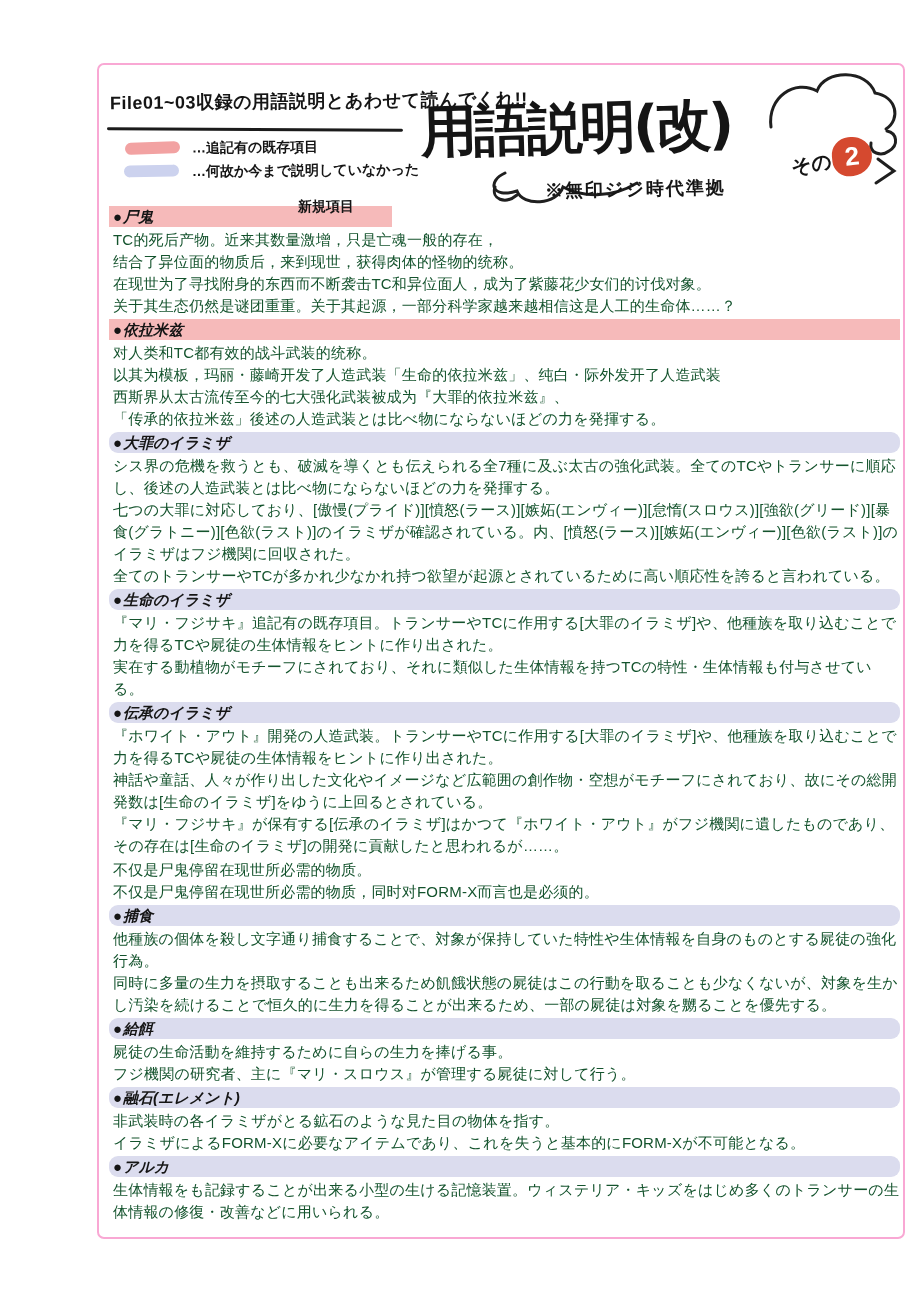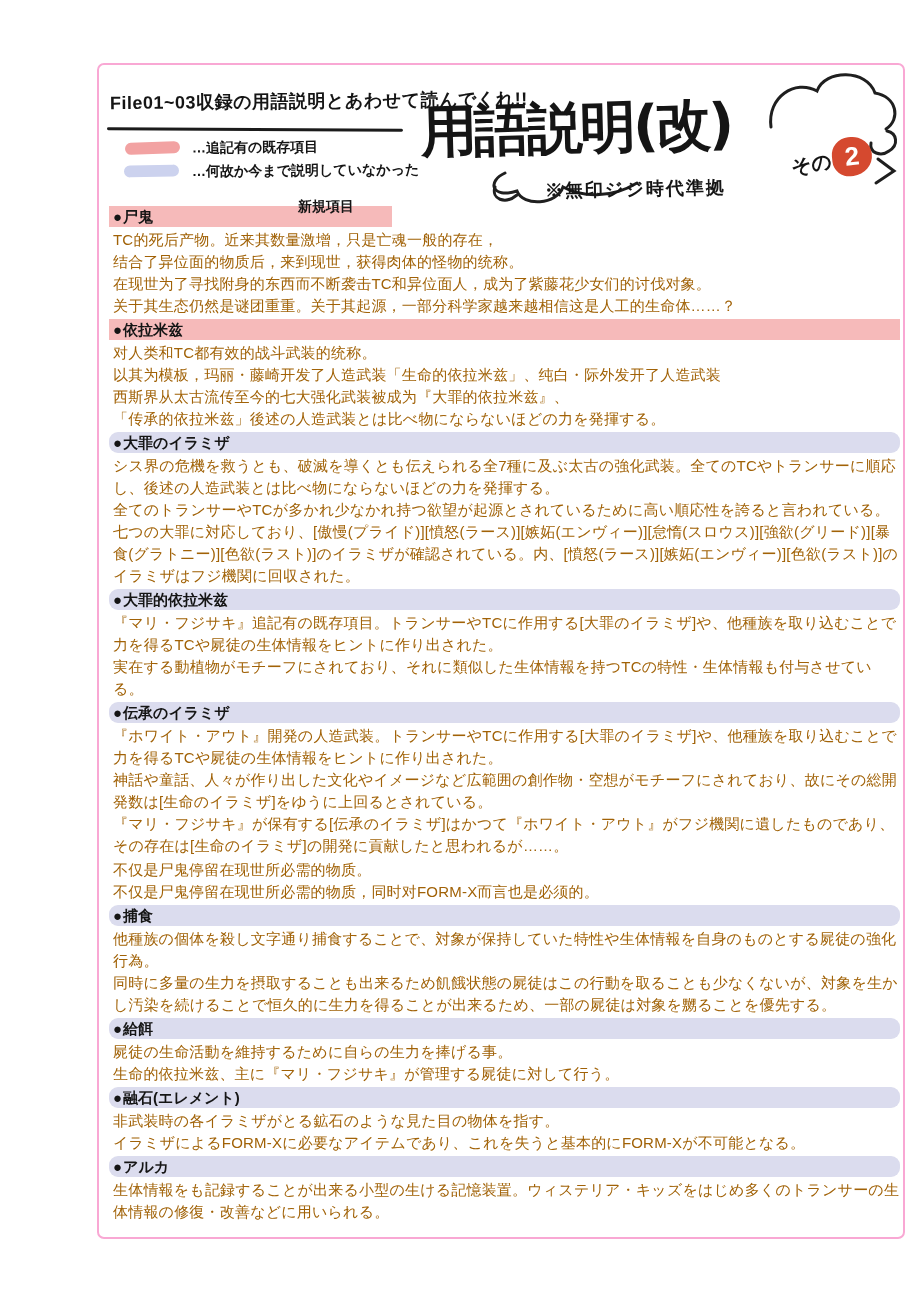--- a/index.html
+++ b/index.html
@@ -49,29 +49,29 @@
     position: absolute; left: 446px; top: 112px; font-size: 18px; font-weight: 700;
     letter-spacing: 2px; transform: rotate(-1deg); white-space: nowrap;
   }
   .doodles { position: absolute; left: 298px; top: 2px; width: 507px; height: 138px; }
 
   
   .sections { padding: 0 3px 0 10px; }
   .term { margin-bottom: 2px; }
   .bar {
     height: 21px; line-height: 21px; font-size: 15px; font-weight: 700;
-    padding-left: 4px; margin-bottom: 2px; white-space: nowrap; overflow: hidden;
+    padding-left: 4px; margin-bottom: 2px; white-space: nowrap; overflow: hidden; font-style: italic;
   }
   .bar.existing { background: #f6baba; }
   .bar.new { background: #dbdcee; border-radius: 9px; }
   .bar.short { width: 283px; }
   .bullet { margin-right: 1px; }
   .body p {
     font-size: 15px; line-height: 22px; font-weight: 500; padding-left: 4px;
-    letter-spacing: 0.2px; color: #a16207;
+    letter-spacing: 0.2px; color: #14532d;
   }
 </style>
 </head>
 <body>
 
 <div class="frame">
 
   <div class="header-area">
     <div class="note">File01~03収録の用語説明とあわせて読んでくれ!!</div>
     <div class="note-underline"></div>
@@ -121,28 +121,28 @@
         <p>「传承的依拉米兹」後述の人造武装とは比べ物にならないほどの力を発揮する。</p>
       </div>
     </section>
 
     <section class="term">
       <div class="bar new">
         <span class="bullet">●</span><span>大罪のイラミザ</span>
       </div>
       <div class="body">
         <p>シス界の危機を救うとも、破滅を導くとも伝えられる全7種に及ぶ太古の強化武装。全てのTCやトランサーに順応し、後述の人造武装とは比べ物にならないほどの力を発揮する。</p>
+        <p>七つの大罪に対応しており、[傲慢(プライド)][憤怒(ラース)][嫉妬(エンヴィー)][怠惰(スロウス)][強欲(グリード)][暴食(グラトニー)][色欲(ラスト)]のイラミザが確認されている。内、[憤怒(ラース)][嫉妬(エンヴィー)][色欲(ラスト)]のイラミザはフジ機関に回収された。</p>
         <p>全てのトランサーやTCが多かれ少なかれ持つ欲望が起源とされているために高い順応性を誇ると言われている。</p>
-        <p>七つの大罪に対応しており、[傲慢(プライド)][憤怒(ラース)][嫉妬(エンヴィー)][怠惰(スロウス)][強欲(グリード)][暴食(グラトニー)][色欲(ラスト)]のイラミザが確認されている。内、[憤怒(ラース)][嫉妬(エンヴィー)][色欲(ラスト)]のイラミザはフジ機関に回収された。</p>
-      </div>
-    </section>
-
-    <section class="term">
-      <div class="bar new">
-        <span class="bullet">●</span><span>大罪的依拉米兹</span>
+      </div>
+    </section>
+
+    <section class="term">
+      <div class="bar new">
+        <span class="bullet">●</span><span>生命のイラミザ</span>
       </div>
       <div class="body">
         <p>『マリ・フジサキ』追記有の既存項目。トランサーやTCに作用する[大罪のイラミザ]や、他種族を取り込むことで力を得るTCや屍徒の生体情報をヒントに作り出された。</p>
         <p>実在する動植物がモチーフにされており、それに類似した生体情報を持つTCの特性・生体情報も付与させている。</p>
       </div>
     </section>
 
     <section class="term">
       <div class="bar new">
         <span class="bullet">●</span><span>伝承のイラミザ</span>
@@ -170,21 +170,21 @@
         <p>同時に多量の生力を摂取することも出来るため飢餓状態の屍徒はこの行動を取ることも少なくないが、対象を生かし汚染を続けることで恒久的に生力を得ることが出来るため、一部の屍徒は対象を嬲ることを優先する。</p>
       </div>
     </section>
 
     <section class="term">
       <div class="bar new">
         <span class="bullet">●</span><span>給餌</span>
       </div>
       <div class="body">
         <p>屍徒の生命活動を維持するために自らの生力を捧げる事。</p>
-        <p>生命的依拉米兹、主に『マリ・フジサキ』が管理する屍徒に対して行う。</p>
+        <p>フジ機関の研究者、主に『マリ・スロウス』が管理する屍徒に対して行う。</p>
       </div>
     </section>
 
     <section class="term">
       <div class="bar new">
         <span class="bullet">●</span><span>融石(エレメント)</span>
       </div>
       <div class="body">
         <p>非武装時の各イラミザがとる鉱石のような見た目の物体を指す。</p>
         <p>イラミザによるFORM-Xに必要なアイテムであり、これを失うと基本的にFORM-Xが不可能となる。</p>

